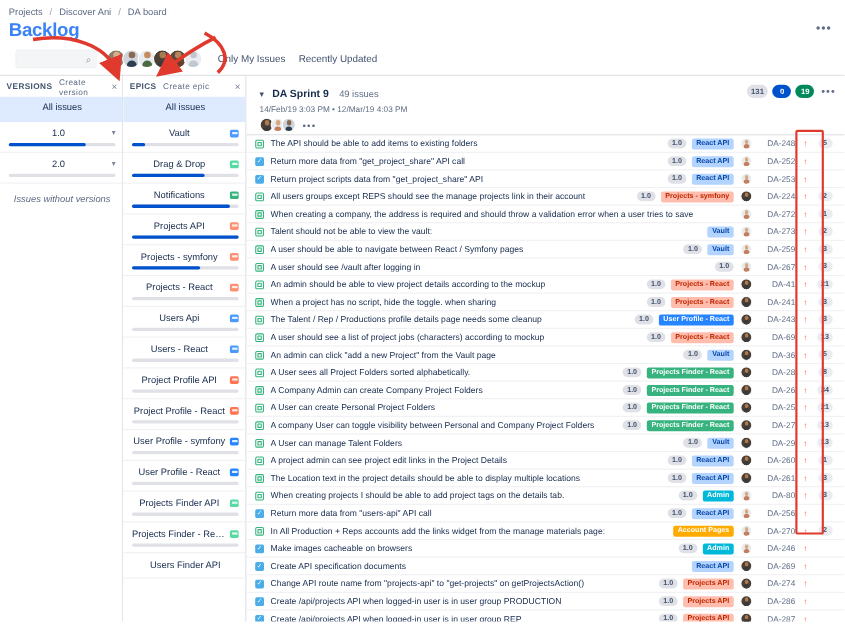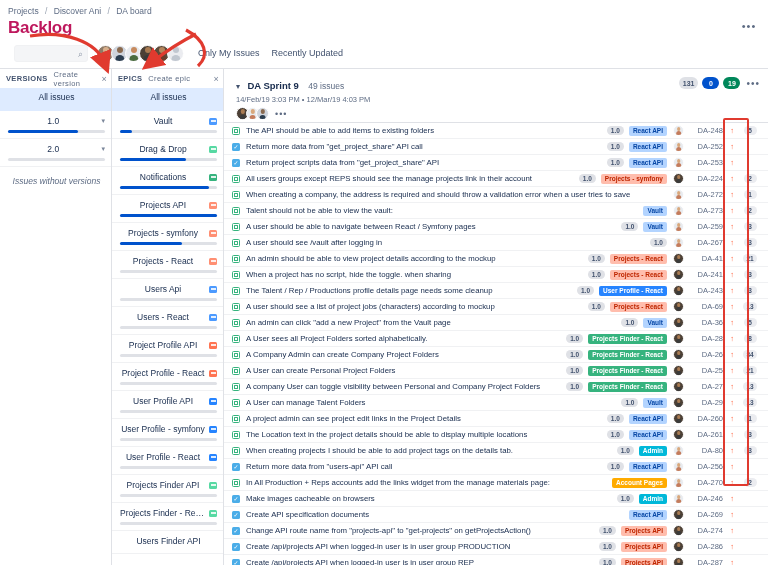--- a/index.html
+++ b/index.html
@@ -9,21 +9,21 @@
     font-family: "Liberation Sans", sans-serif;
     color: #172b4d;
     overflow: hidden;
   }
   body { position: relative; }
 
   
   .breadcrumb { padding: 5px 0 0 8px; font-size: 8.5px; color: #5e6c84; line-height: 12px; }
   .breadcrumb span.sep { margin: 0 4px; color: #97a0af; }
   .breadcrumb a { color: #5e6c84; text-decoration: none; }
-  .page-title { padding: 1px 0 0 8px; font-size: 17px; font-weight: bold; letter-spacing: -0.3px; color: #be185d; }
+  .page-title { padding: 1px 0 0 8px; font-size: 17px; font-weight: bold; letter-spacing: -0.3px; color: #3b82f6; }
   .hdr-more {
     position: absolute; right: 8px; top: 16px;
     width: 22px; height: 20px; border-radius: 3px;
     display: flex; align-items: center; justify-content: center;
     color: #5e6c84; font-size: 11px; letter-spacing: 1px;
   }
 
   
   .toolbar { display: flex; align-items: center; padding: 6px 0 6px 14px; height: 30px; }
   .search-box {
@@ -312,29 +312,20 @@
           <div class="row-top">
             <span class="label">Project Profile - React</span>
             <span class="chip" style="background: rgb(255, 116, 82);"></span>
           </div>
           <div class="bar">
             <i style="width: 0%;"></i>
           </div>
         </div>
         <div class="panel-row">
           <div class="row-top">
-            <span class="label">User Profile API</span>
-            <span class="chip" style="background: rgb(38, 132, 255);"></span>
-          </div>
-          <div class="bar">
-            <i style="width: 0%;"></i>
-          </div>
-        </div>
-        <div class="panel-row">
-          <div class="row-top">
             <span class="label">User Profile - symfony</span>
             <span class="chip" style="background: rgb(38, 132, 255);"></span>
           </div>
           <div class="bar">
             <i style="width: 0%;"></i>
           </div>
         </div>
         <div class="panel-row">
           <div class="row-top">
             <span class="label">User Profile - React</span>

